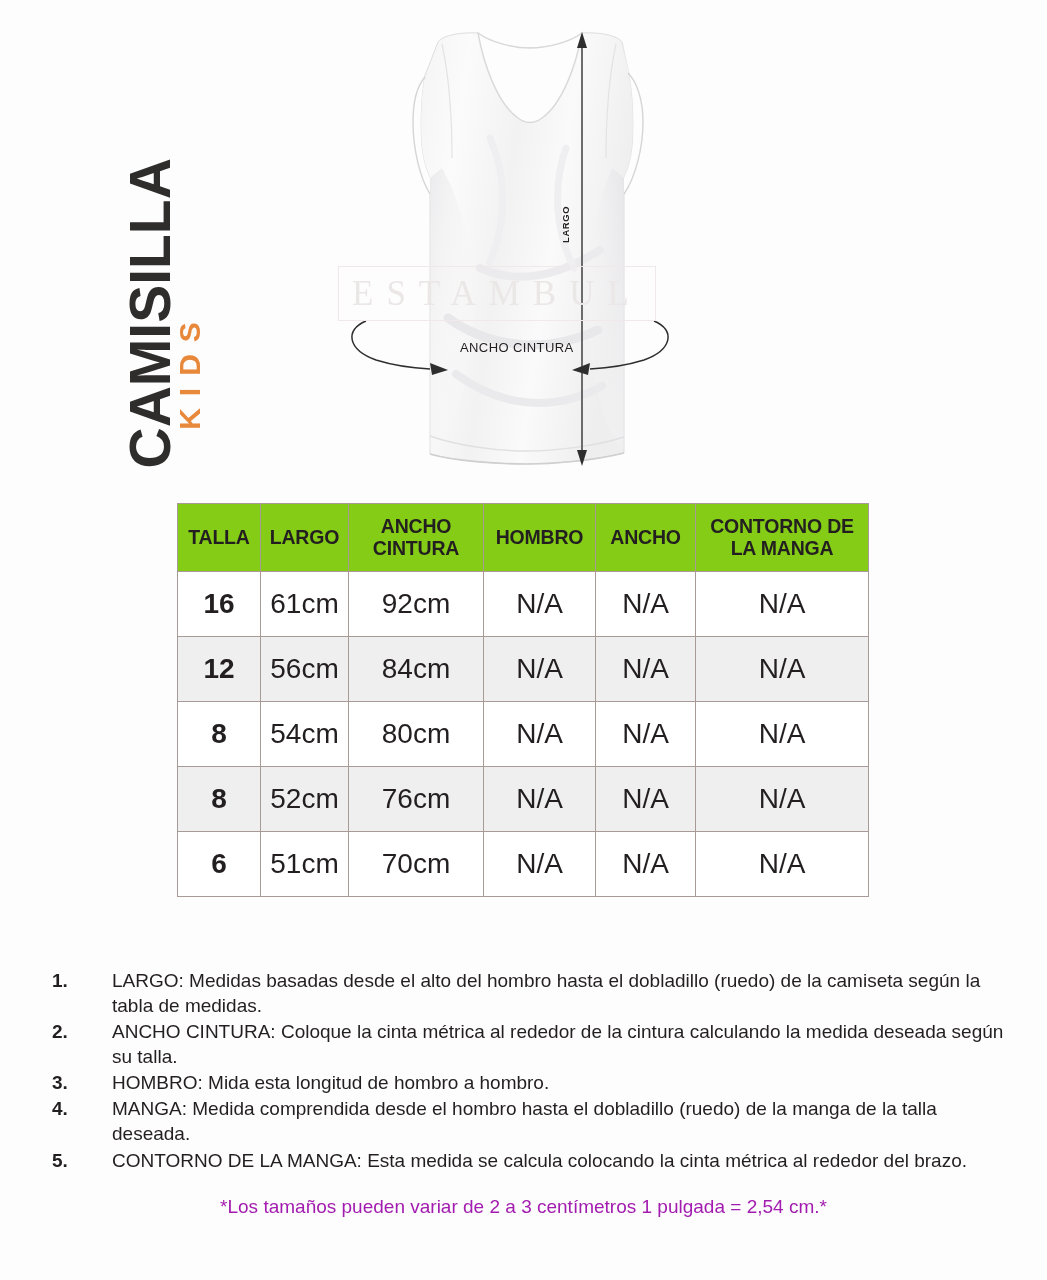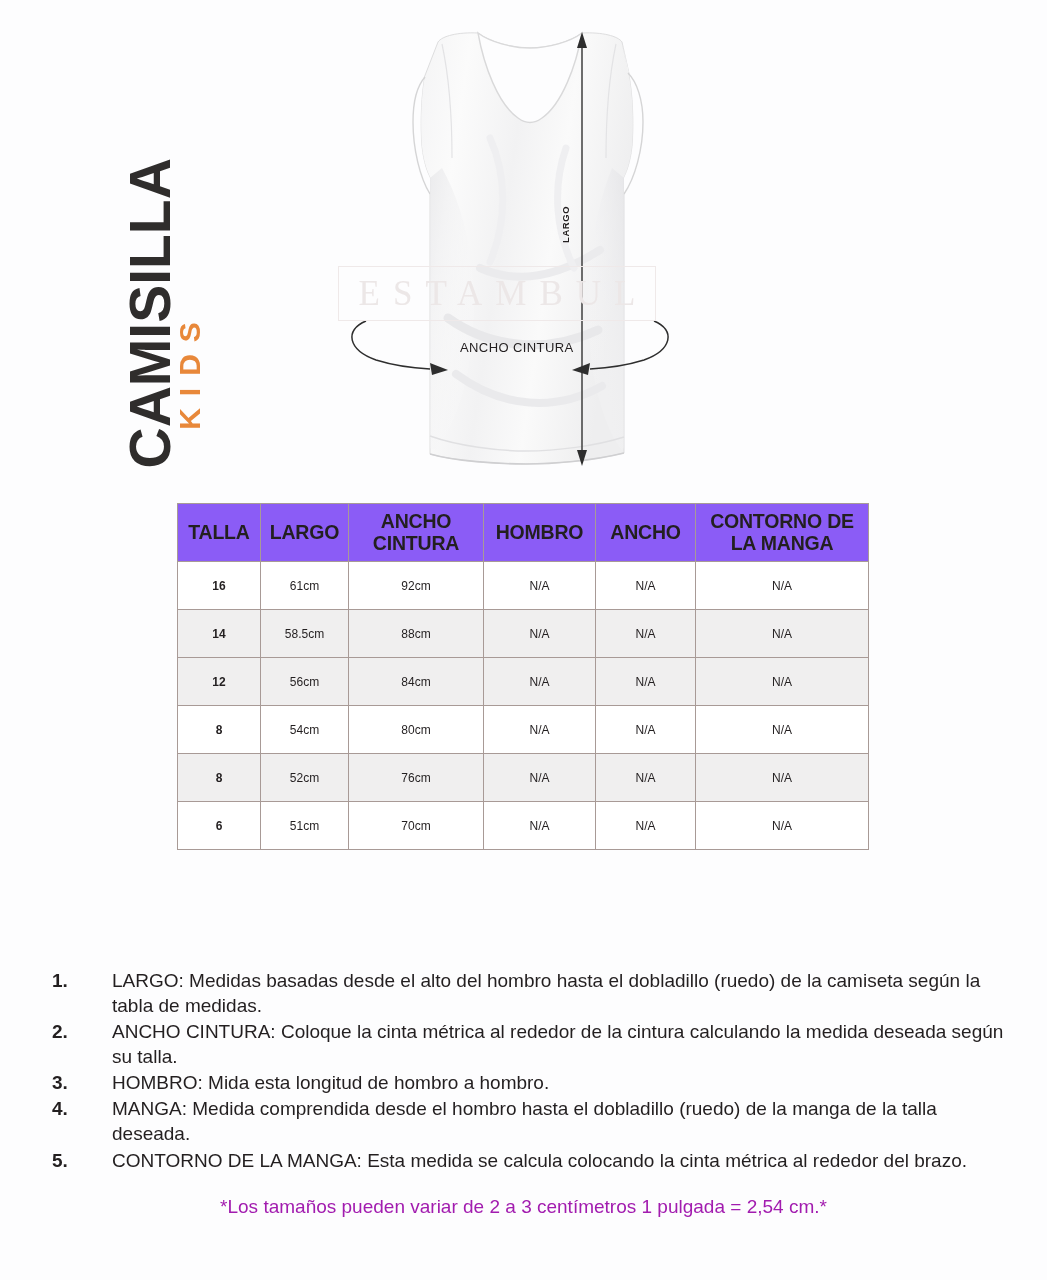--- a/index.html
+++ b/index.html
@@ -75,21 +75,20 @@
   
   #watermark {
     position: absolute;
     left: 8px;
     top: 248px;
     width: 318px;
     height: 55px;
     border: 1px solid #efe9e9;
     display: flex;
     align-items: center;
-    justify-content: center;
     pointer-events: none;
   }
   #watermark-text {
     font-family: "Liberation Serif", serif;
     font-size: 35px;
     letter-spacing: 13px;
     color: #ece7e7;
     text-indent: 13px;
     white-space: nowrap;
   }
@@ -130,32 +129,32 @@
   }
 
   #size-table th, #size-table td {
     border: 1px solid #a89a96;
     text-align: center;
     vertical-align: middle;
     color: #231f20;
   }
 
   #size-table thead th {
-    height: 58px;
-    background: #8b5cf6;
+    height: 68px;
+    background: #84cc16;
     font-size: 19.5px;
     font-weight: bold;
     line-height: 1.12;
     letter-spacing: -0.2px;
     padding: 2px 3px;
   }
 
   #size-table tbody td {
-    height: 48px;
-    font-size: 12px;
+    height: 65px;
+    font-size: 28px;
     font-weight: normal;
     padding: 2px 3px;
   }
 
   #size-table tbody td.size-cell {
     font-weight: bold;
   }
 
   #size-table tbody tr.shaded td { background: #f0efef; }
   #size-table tbody tr.plain  td { background: #ffffff; }
@@ -353,28 +352,20 @@
     <tbody id="size-table-body">
         <tr class="plain">
           <td class="size-cell">16</td>
           <td>61cm</td>
           <td>92cm</td>
           <td>N/A</td>
           <td>N/A</td>
           <td>N/A</td>
         </tr>
         <tr class="shaded">
-          <td class="size-cell">14</td>
-          <td>58.5cm</td>
-          <td>88cm</td>
-          <td>N/A</td>
-          <td>N/A</td>
-          <td>N/A</td>
-        </tr>
-        <tr class="shaded">
           <td class="size-cell">12</td>
           <td>56cm</td>
           <td>84cm</td>
           <td>N/A</td>
           <td>N/A</td>
           <td>N/A</td>
         </tr>
         <tr class="plain">
           <td class="size-cell">8</td>
           <td>54cm</td>

